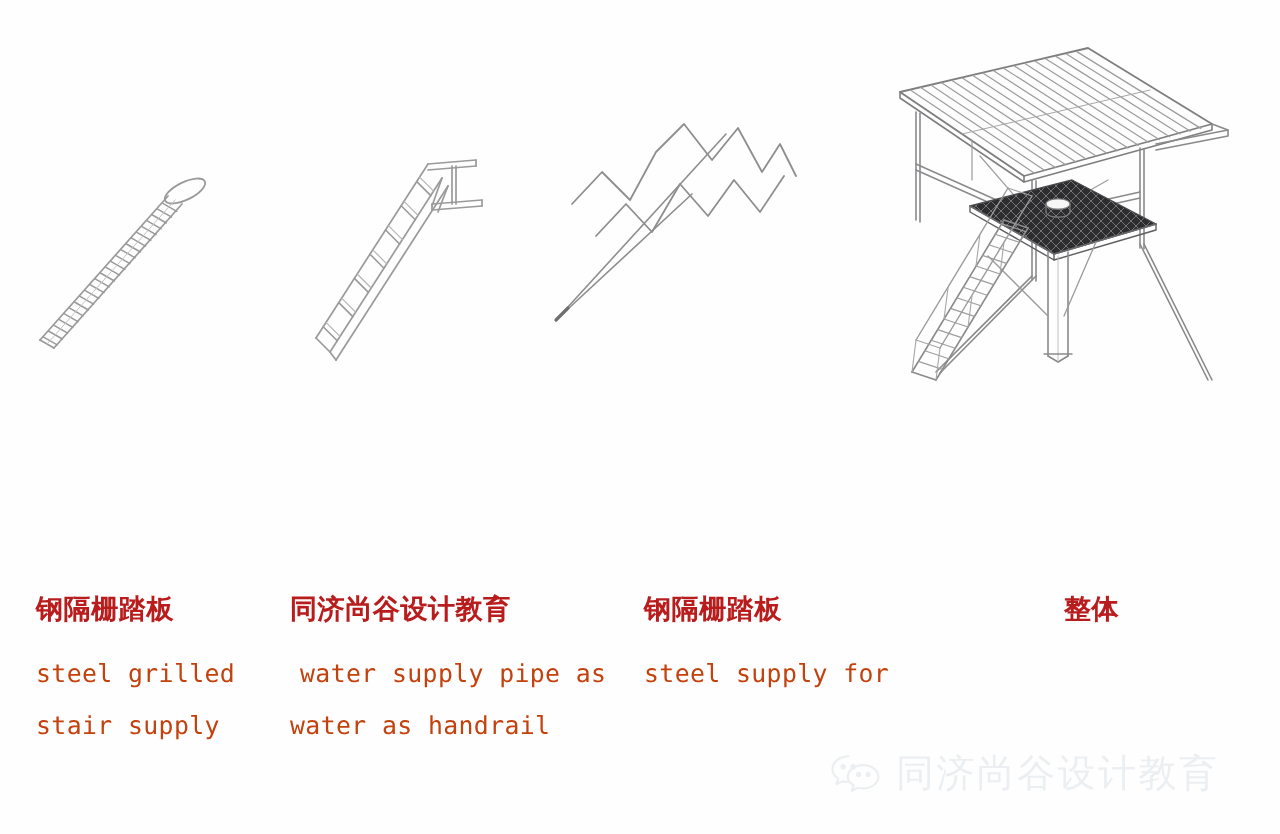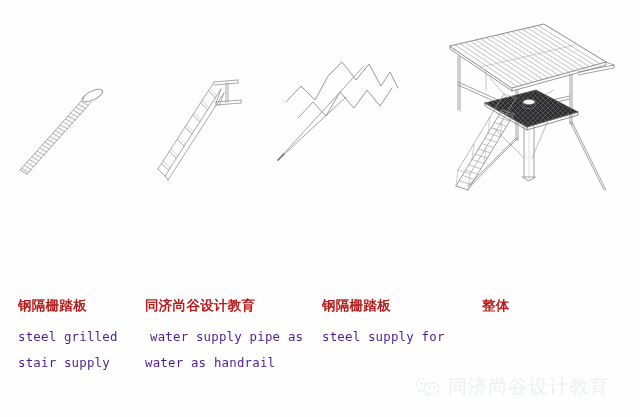--- a/index.html
+++ b/index.html
@@ -54,32 +54,32 @@
     font-size: 13.5px;
     font-weight: 700;
     color: #b91c1c;
     line-height: 19px;
     white-space: nowrap;
     letter-spacing: 0.3px;
   }
   .cap-en {
     font-family: "DejaVu Sans Mono", "Liberation Mono", monospace;
     font-size: 12.4px;
-    color: #4c1d95;
+    color: #c2410c;
     line-height: 26px;
     white-space: nowrap;
     letter-spacing: 0.2px;
     margin-top: 9px;
   }
   .cap-en .ln { display: block; }
 
   #cap-1 { left: 18px;  }
   #cap-2 { left: 145px; }
   #cap-3 { left: 322px; }
-  #cap-4 { left: 482px; }
+  #cap-4 { left: 532px; }
   #cap-4 .cap-en { margin-left: -1px; }
   #cap-2 .cap-en .ln:first-child { padding-left: 5px; text-align: right; }
 
   
   #watermark {
     position: absolute;
     left: 415px;
     top: 374px;
     display: flex;
     align-items: center;

